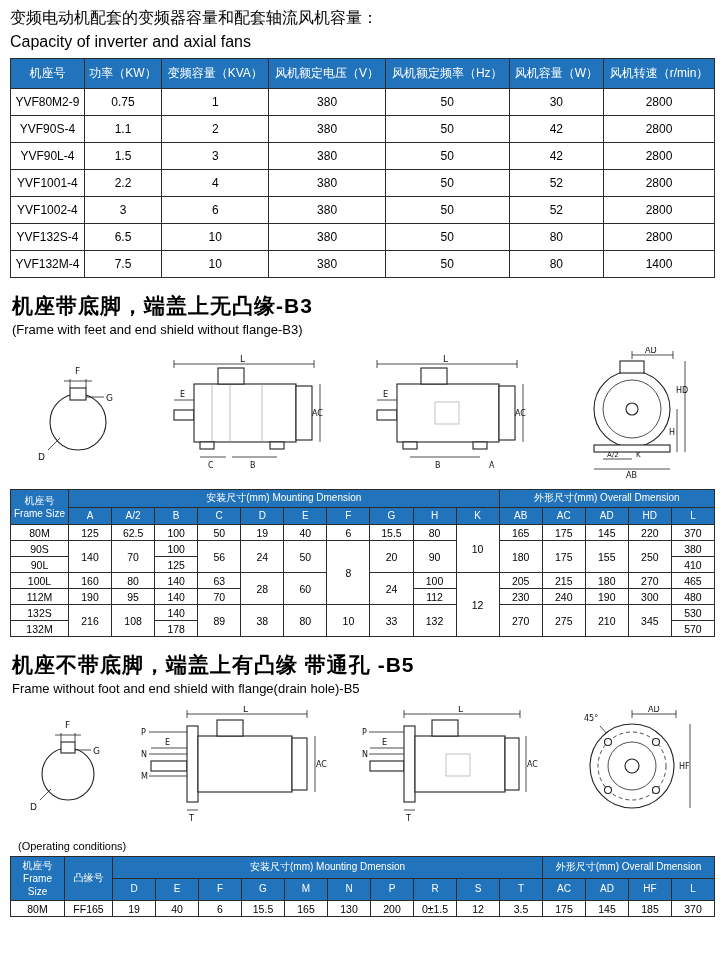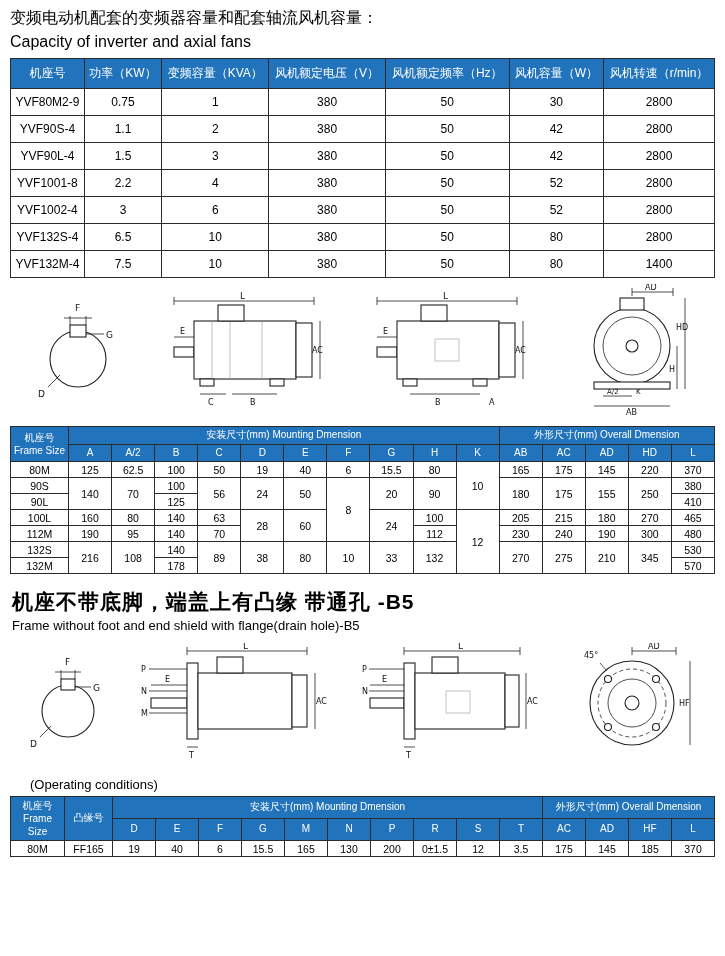--- a/index.html
+++ b/index.html
@@ -28,21 +28,21 @@
   svg .ln { stroke:#222; stroke-width:0.8; fill:none; }
   svg .shape { stroke:#222; stroke-width:1.1; fill:#fff; }
   svg .thin { stroke:#999; stroke-width:0.6; fill:none; }
 
   
   .t2 { table-layout:fixed; margin-top:2px; }
   .t2 th { background:var(--accent); color:#fff; font-weight:normal; font-size:10px; padding:2px 1px; line-height:1.25; }
   .t2 td { font-size:10.5px; padding:1.5px 1px; }
   .t2 .corner div { line-height:1.3; }
 
-  .op-cond { font-size:13px; margin:8px 0 4px 20px; }
+  .op-cond { font-size:11px; margin:8px 0 4px 8px; }
 </style>
 </head>
 <body>
 
 <div class="page">
 
   <div class="intro">
     <div>变频电动机配套的变频器容量和配套轴流风机容量：</div>
     <div>Capacity of inverter and axial fans</div>
   </div>
@@ -81,21 +81,21 @@
         <tr>
           <td>YVF90L-4</td>
           <td>1.5</td>
           <td>3</td>
           <td>380</td>
           <td>50</td>
           <td>42</td>
           <td>2800</td>
         </tr>
         <tr>
-          <td>YVF1001-8</td>
+          <td>YVF1001-4</td>
           <td>2.2</td>
           <td>4</td>
           <td>380</td>
           <td>50</td>
           <td>52</td>
           <td>2800</td>
         </tr>
         <tr>
           <td>YVF1002-4</td>
           <td>3</td>
@@ -119,20 +119,24 @@
           <td>7.5</td>
           <td>10</td>
           <td>380</td>
           <td>50</td>
           <td>80</td>
           <td>1400</td>
         </tr>
       </tbody>
   </table>
 
+  <div>
+    <div class="sec-title">机座带底脚，端盖上无凸缘-B3</div>
+    <div class="sec-sub">(Frame with feet and end shield without flange-B3)</div>
+  </div>
 
   <div class="drawings">
 
     <svg width="88" height="102" viewBox="0 0 88 102">
       <defs>
         <pattern id="h1" width="5" height="5" patternUnits="userSpaceOnUse" patternTransform="rotate(45)">
           <line x1="0" y1="0" x2="0" y2="5" stroke="#666" stroke-width="1"></line>
         </pattern>
       </defs>
       <circle class="shape" cx="44" cy="60" r="28" fill="url(#h1)"></circle>

